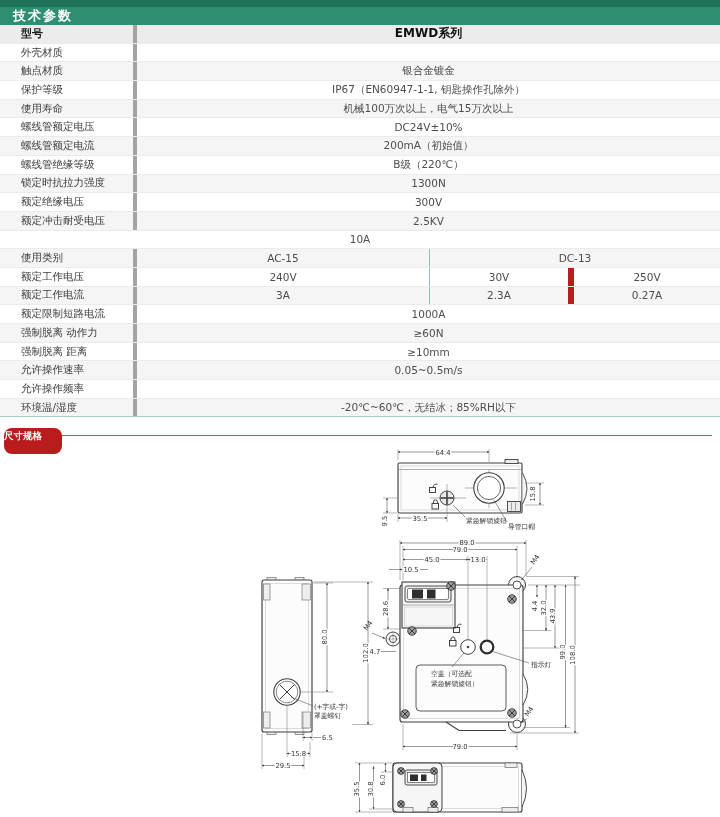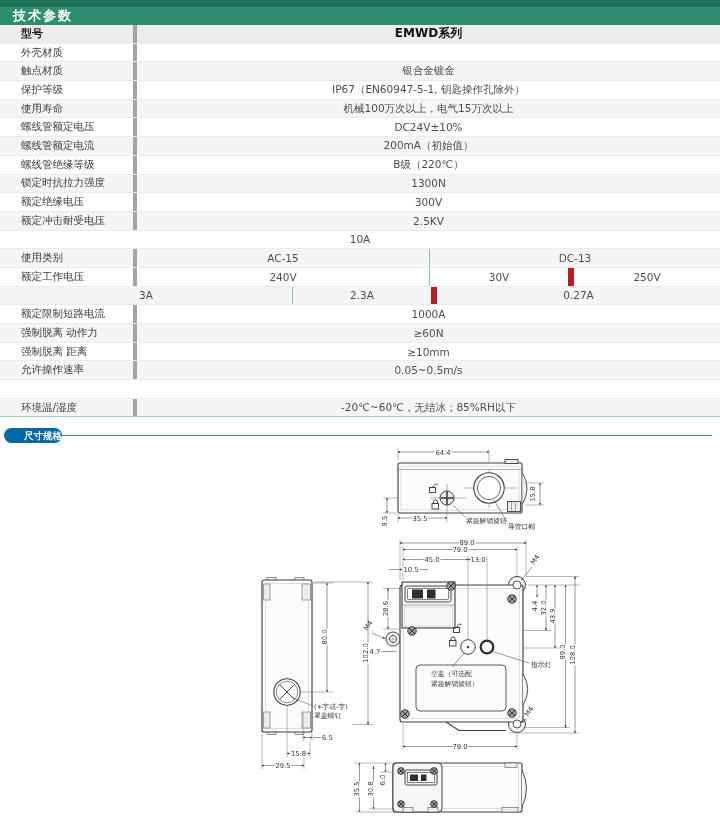--- a/index.html
+++ b/index.html
@@ -18,22 +18,22 @@
   .row.head{background:#ececec;}
   .row.last{border-bottom:1px solid #a6cfbf;}
   .lbl{width:137px;box-sizing:border-box;padding-left:21px;display:flex;align-items:center;border-right:4px solid #a3a3a3;color:#3c3c3c;}
   .val{flex:1;display:flex;align-items:center;justify-content:center;}
   .row.head .lbl{font-weight:bold;font-size:11px;color:#1e1e1e;}
   .row.head .val{font-weight:bold;font-size:12px;color:#111;}
   .val.ac{flex:none;width:293px;box-sizing:border-box;border-right:1px solid #8fc0ad;}
   .val.d1{flex:none;width:144px;box-sizing:border-box;border-right:6px solid #b91c1c;}
 
   
-  .pill{position:absolute;left:4px;top:428px;width:58px;height:15px;background:#0369a1;border-radius:8px;
-        color:#fff;font-size:9.5px;font-weight:bold;text-align:right;line-height:15px;}
+  .pill{position:absolute;left:4px;top:428px;width:58px;height:26px;background:#b91c1c;border-radius:8px;
+        color:#fff;font-size:9.5px;font-weight:bold;text-align:left;line-height:15px;}
   .pill-line{position:absolute;left:62px;top:435px;width:650px;height:1px;background:#2e8e71;}
 
   
   .drawing{position:absolute;left:0;top:437px;}
   svg text{font-family:"DejaVu Sans","Liberation Sans",sans-serif;font-size:6.8px;fill:#333;}
   .hl{paint-order:stroke;stroke:#ffffff;stroke-width:2.6px;fill:#333;}
   .ext{stroke:#6f6f6f;stroke-width:0.5;}
   .dim{stroke:#555;stroke-width:0.6;}
   .obj{stroke:#3f3f3f;stroke-width:1.15;fill:#fcfcfc;}
   .obj2{stroke:#3f3f3f;stroke-width:0.9;fill:#ececec;}
@@ -59,21 +59,21 @@
     </div>
     <div class="row">
       <div class="lbl">外壳材质</div>
     </div>
     <div class="row">
       <div class="lbl">触点材质</div>
       <div class="val">银合金镀金</div>
     </div>
     <div class="row">
       <div class="lbl">保护等级</div>
-      <div class="val">IP67（EN60947-5-1, 钥匙操作孔除外）</div>
+      <div class="val">IP67（EN60947-1-1, 钥匙操作孔除外）</div>
     </div>
     <div class="row">
       <div class="lbl">使用寿命</div>
       <div class="val">机械100万次以上，电气15万次以上</div>
     </div>
     <div class="row">
       <div class="lbl">螺线管额定电压</div>
       <div class="val">DC24V±10%</div>
     </div>
     <div class="row">
@@ -104,20 +104,21 @@
       <div class="val ac">AC-15</div>
       <div class="val">DC-13</div>
     </div>
     <div class="row">
       <div class="lbl">额定工作电压</div>
       <div class="val ac">240V</div>
       <div class="val d1">30V</div>
       <div class="val">250V</div>
     </div>
     <div class="row">
+      <div class="lbl">额定工作电流</div>
       <div class="val ac">3A</div>
       <div class="val d1">2.3A</div>
       <div class="val">0.27A</div>
     </div>
     <div class="row">
       <div class="lbl">额定限制短路电流</div>
       <div class="val">1000A</div>
     </div>
     <div class="row">
       <div class="lbl">强制脱离 动作力</div>
@@ -125,20 +126,21 @@
     </div>
     <div class="row">
       <div class="lbl">强制脱离 距离</div>
       <div class="val">≥10mm</div>
     </div>
     <div class="row">
       <div class="lbl">允许操作速率</div>
       <div class="val">0.05~0.5m/s</div>
     </div>
     <div class="row">
+      <div class="lbl">允许操作频率</div>
     </div>
     <div class="row last">
       <div class="lbl">环境温/湿度</div>
       <div class="val">-20℃~60℃，无结冰；85%RH以下</div>
     </div>
   </div>
 
   <div class="pill">尺寸规格</div>
   <div class="pill-line"></div>
 

